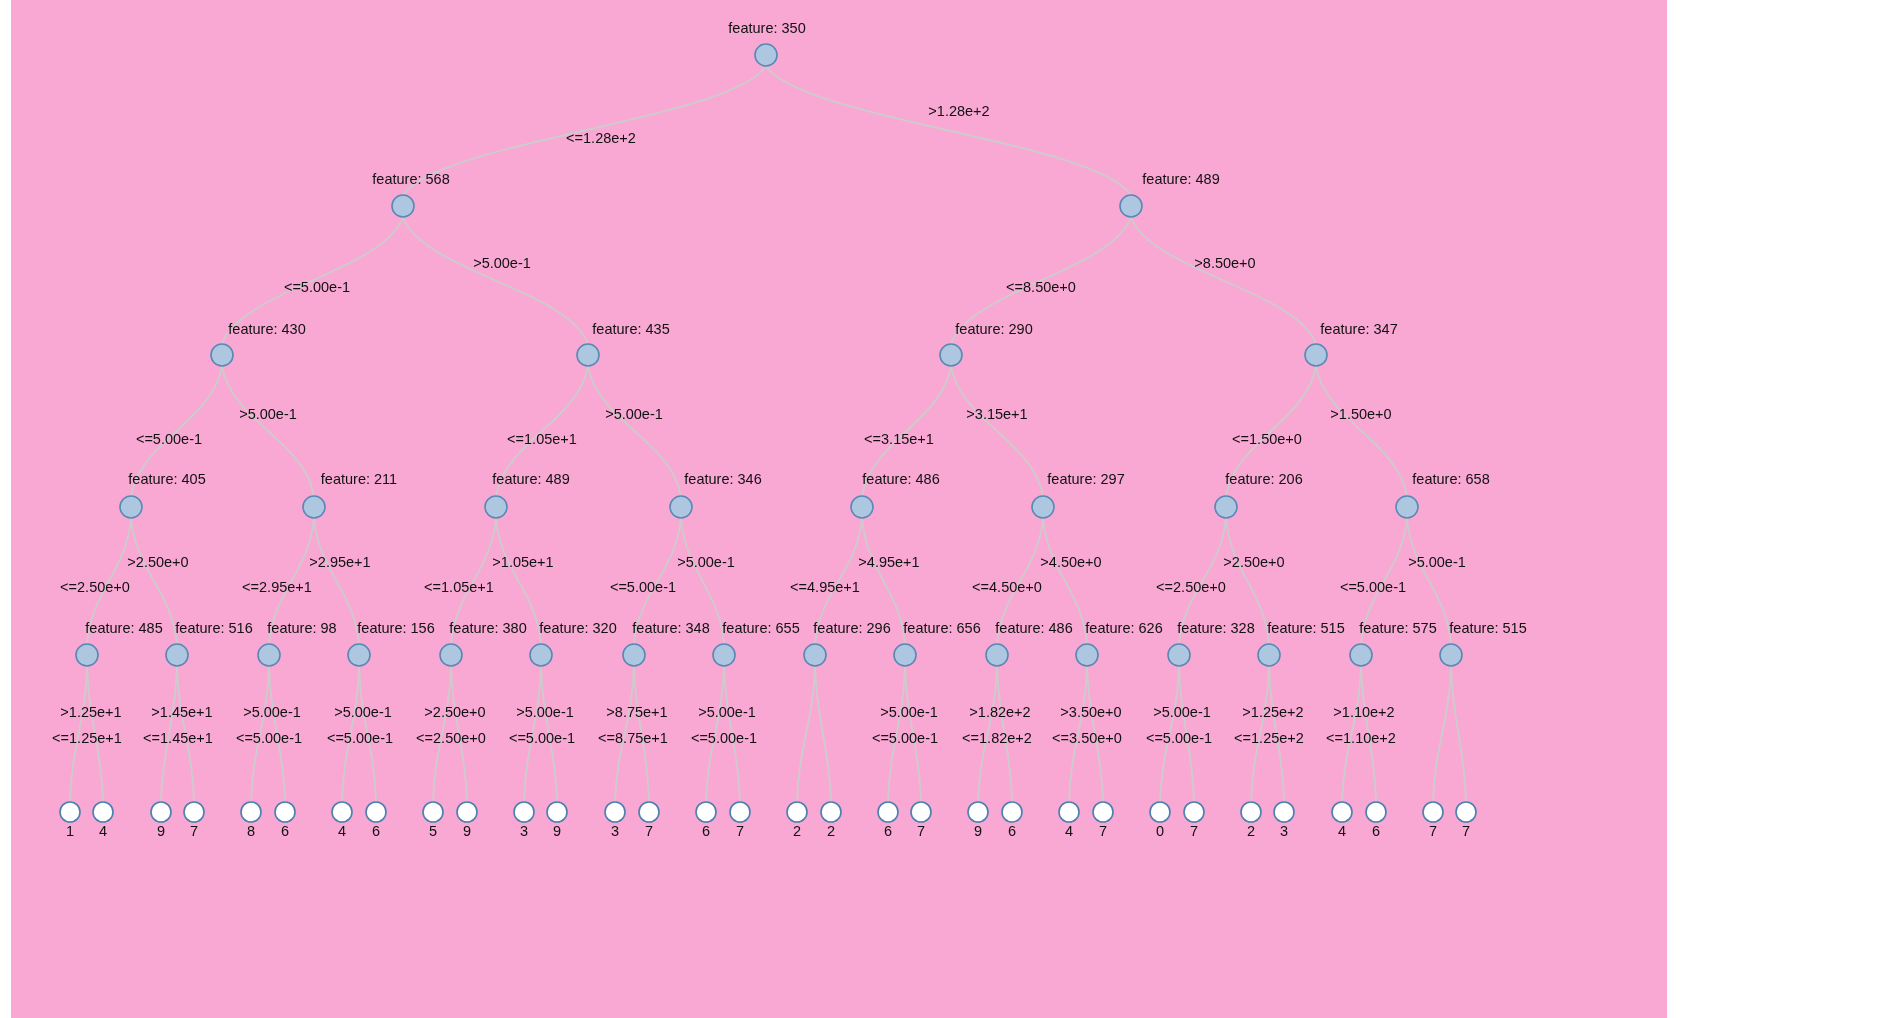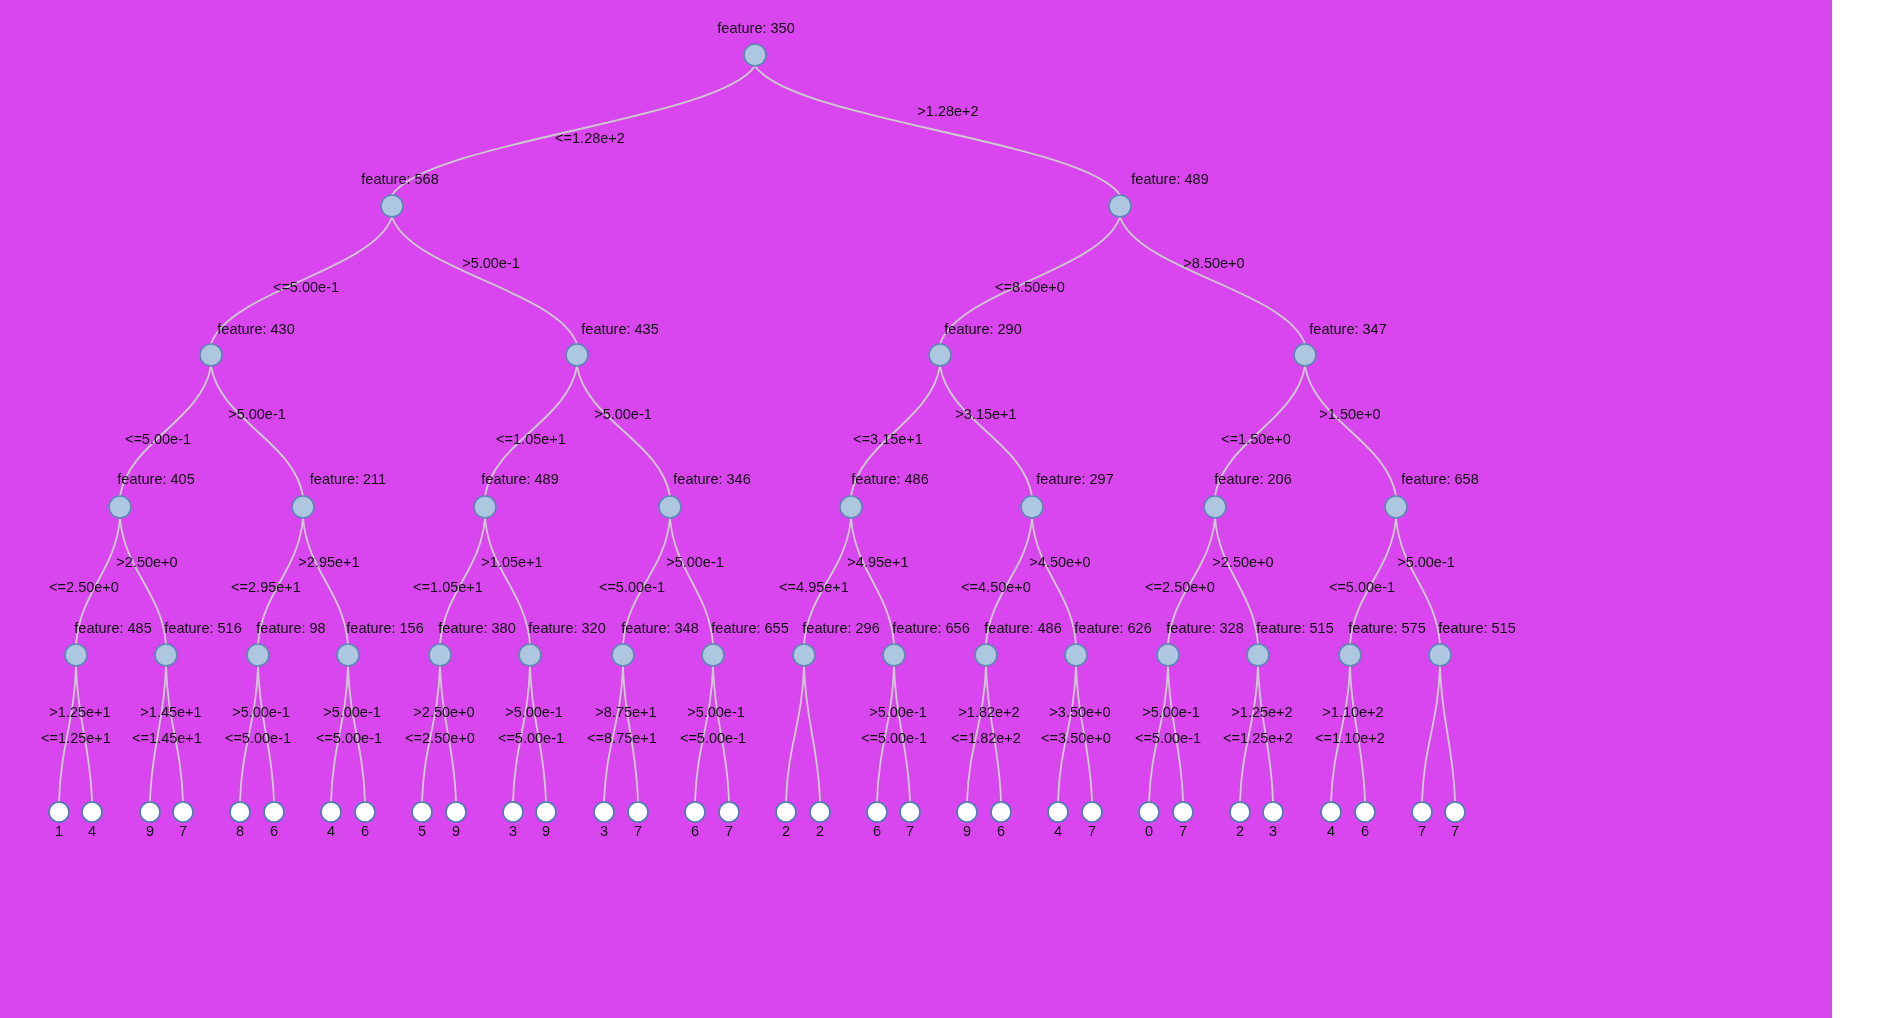--- a/index.html
+++ b/index.html
@@ -2,25 +2,26 @@
 <html><head>
 <meta charset="utf-8">
 <style>
   html, body {
     margin: 0;
     padding: 0;
     background: #ffffff;
   }
   #root {
     position: relative;
-    width: 1832px;
+    width: 1656px;
     height: 1018px;
-    background: #d946ef;
+    background: #f9a8d4;
     font-family: "Liberation Sans", sans-serif;
     overflow: hidden;
+    margin-left: 11px;
   }
   #tree-svg {
     position: absolute;
     left: 0;
     top: 0;
     width: 1880px;
     height: 1018px;
   }
   .edge-path {
     fill: none;

